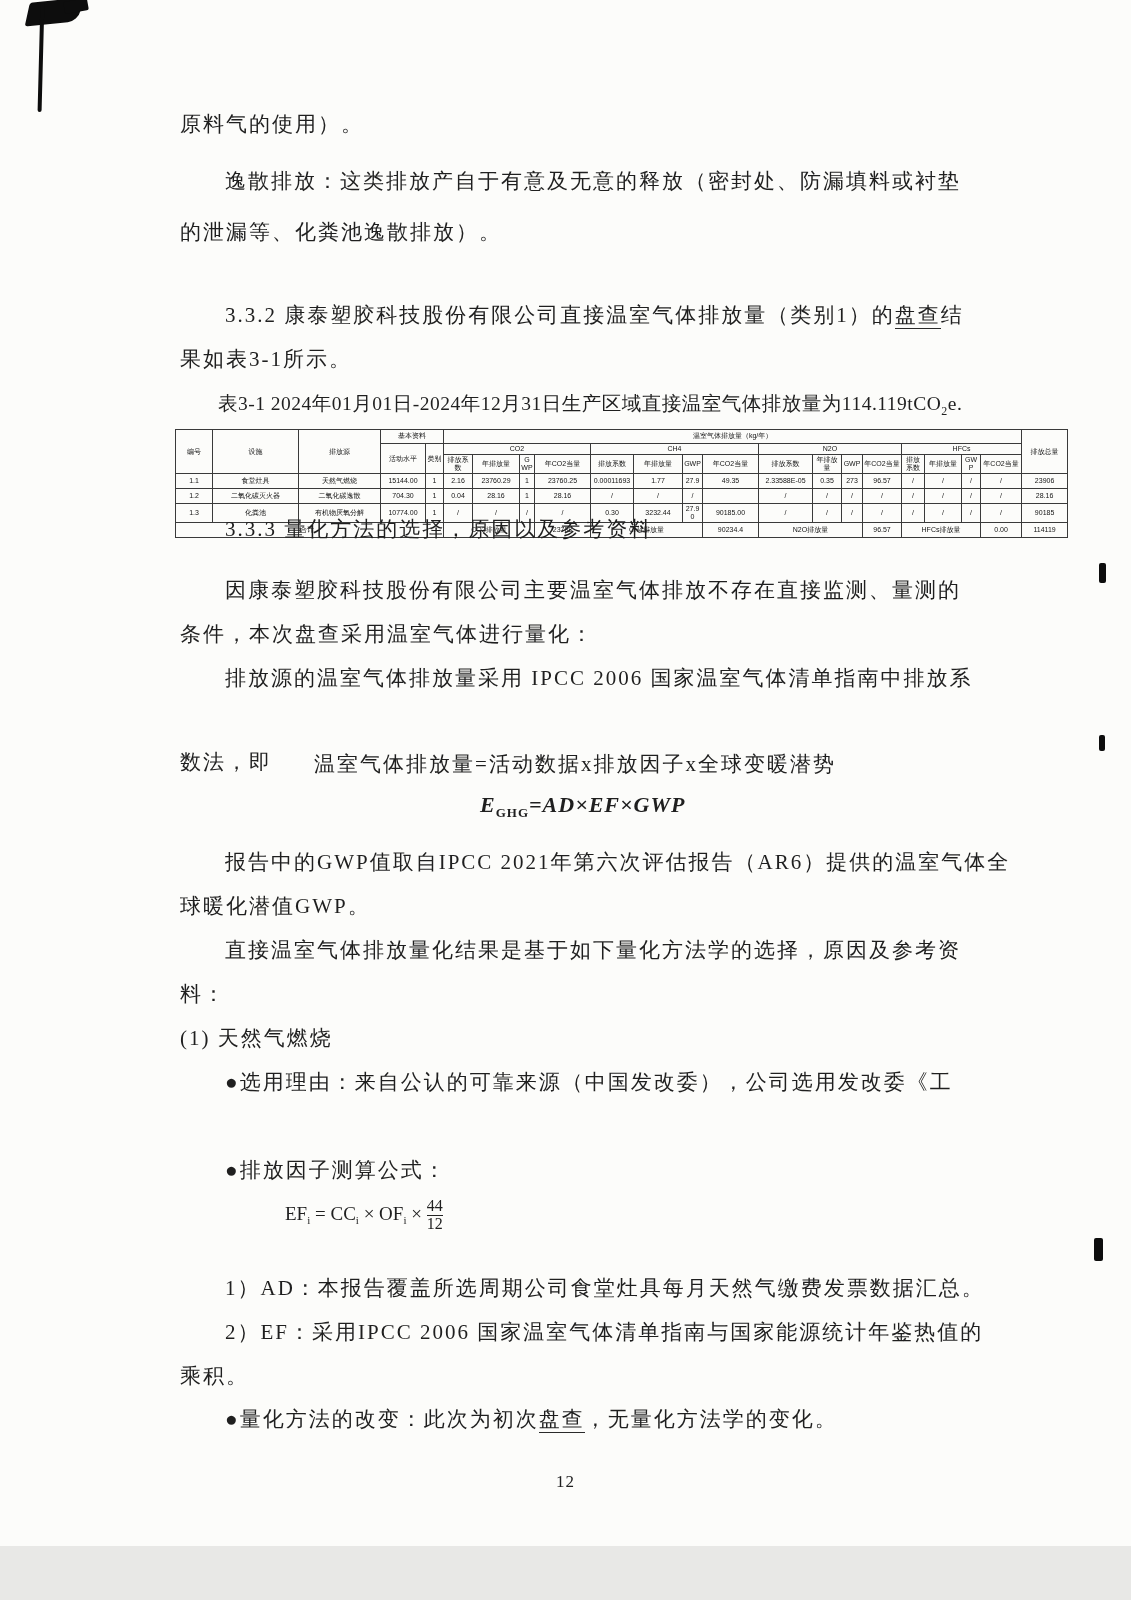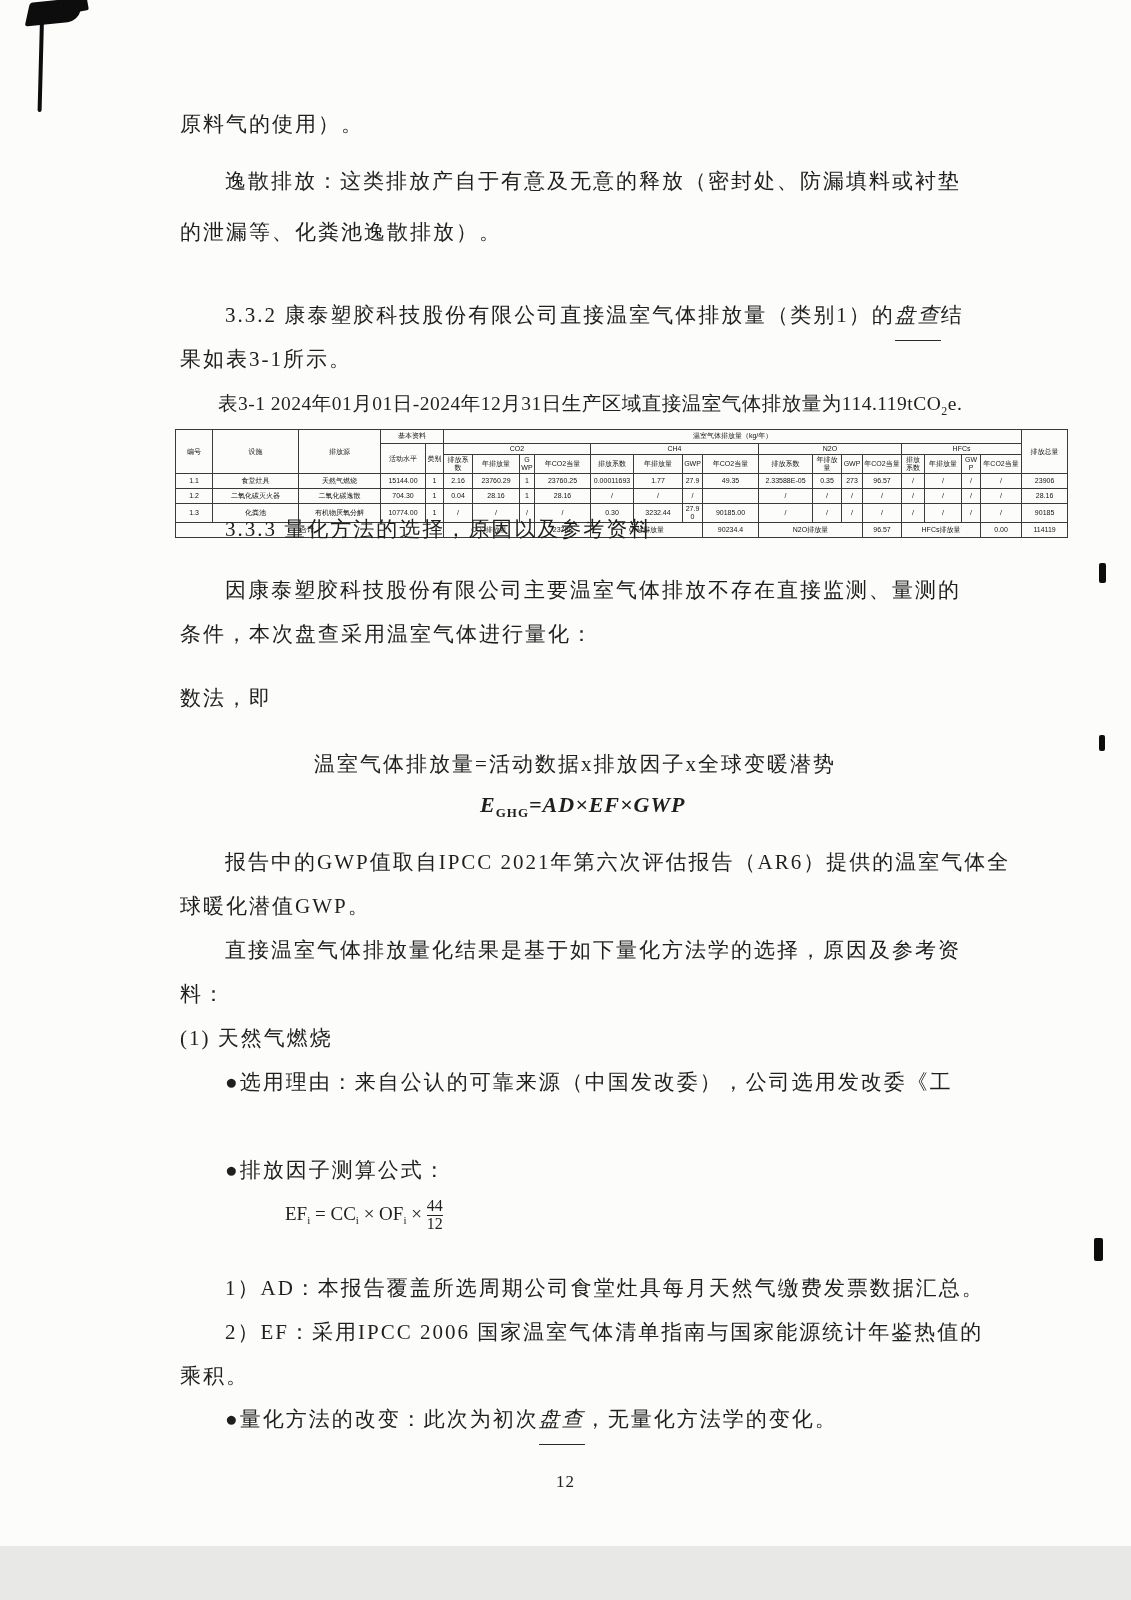--- a/index.html
+++ b/index.html
@@ -22,21 +22,21 @@
     position:absolute; font-style:italic; font-weight:bold;
     font-size:22px; letter-spacing:1px; white-space:nowrap;
   }
   .formula sub { font-size:13px; font-style:normal; }
   .ef-formula {
     position:absolute; font-size:19px; font-style:normal; white-space:nowrap;
   }
   .ef-formula sub { font-size:11px; }
   .frac { display:inline-block; vertical-align:middle; text-align:center; font-size:16px; line-height:1.05; }
   .frac .den { border-top:1.4px solid #222; display:block; }
-  .underl { border-bottom:1.6px solid #2a2a2a; padding-bottom:13px;font-style:italic; }
+  .underl { border-bottom:1.6px solid #2a2a2a; padding-bottom:1px; }
   .pagenum { position:absolute; left:0; width:1131px; text-align:center; font-size:17px; letter-spacing:1px; }
 
   
   table.ghg {
     position:absolute; left:175px; top:429px; width:892px;
     border-collapse:collapse; table-layout:fixed;
     font-size:7px; line-height:1.15; text-align:center; color:#141414;
     font-family:"Liberation Sans","DejaVu Sans",sans-serif;
   }
   table.ghg th, table.ghg td {
@@ -220,21 +220,22 @@
       <td colspan="3">HFCs排放量</td>
       <td>0.00</td>
       <td>114119</td>
     </tr>
   </tbody>
     </table>
 
   <div class="line indent" style="top:517px">3.3.3 量化方法的选择，原因以及参考资料</div>
   <div class="line indent" style="top:578px">因康泰塑胶科技股份有限公司主要温室气体排放不存在直接监测、量测的</div>
   <div class="line flush" style="top:622px">条件，本次盘查采用温室气体进行量化：</div>
-  <div class="line flush" style="top:686px">数法，即</div>
+  <div class="line indent" style="top:666px">排放源的温室气体排放量采用 IPCC 2006 国家温室气体清单指南中排放系</div>
+  <div class="line flush" style="top:750px">数法，即</div>
   <div class="line bold" style="top:752px; left:180px; width:790px; text-align:center">温室气体排放量=活动数据x排放因子x全球变暖潜势</div>
 
   <div class="formula" style="top:792px; left:480px"><span>E</span><sub>GHG</sub><span>=AD×EF×GWP</span></div>
 
   <div class="line indent" style="top:850px">报告中的GWP值取自IPCC 2021年第六次评估报告（AR6）提供的温室气体全</div>
   <div class="line flush" style="top:894px">球暖化潜值GWP。</div>
   <div class="line indent" style="top:938px">直接温室气体排放量化结果是基于如下量化方法学的选择，原因及参考资</div>
   <div class="line flush" style="top:982px">料：</div>
   <div class="line flush" style="top:1026px">(1) 天然气燃烧</div>
   <div class="line indent" style="top:1070px">●选用理由：来自公认的可靠来源（中国发改委），公司选用发改委《工</div>

